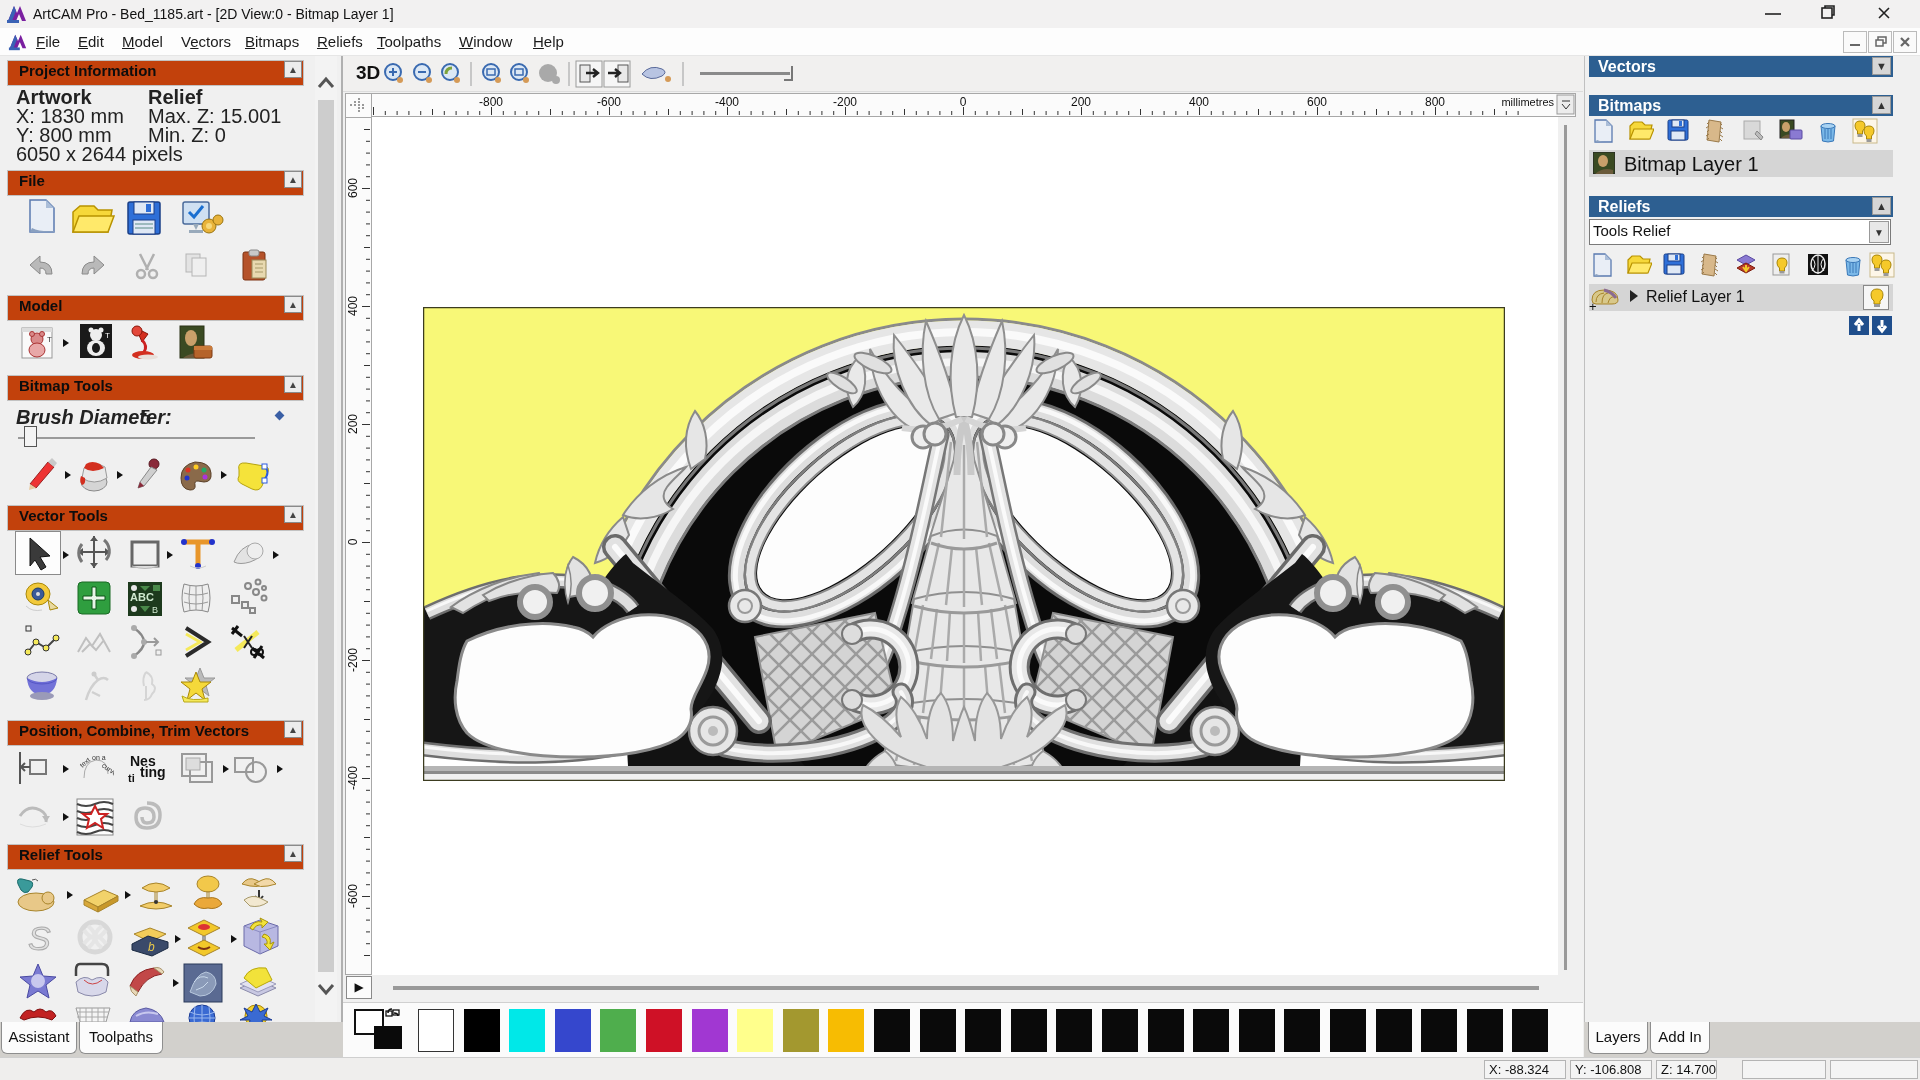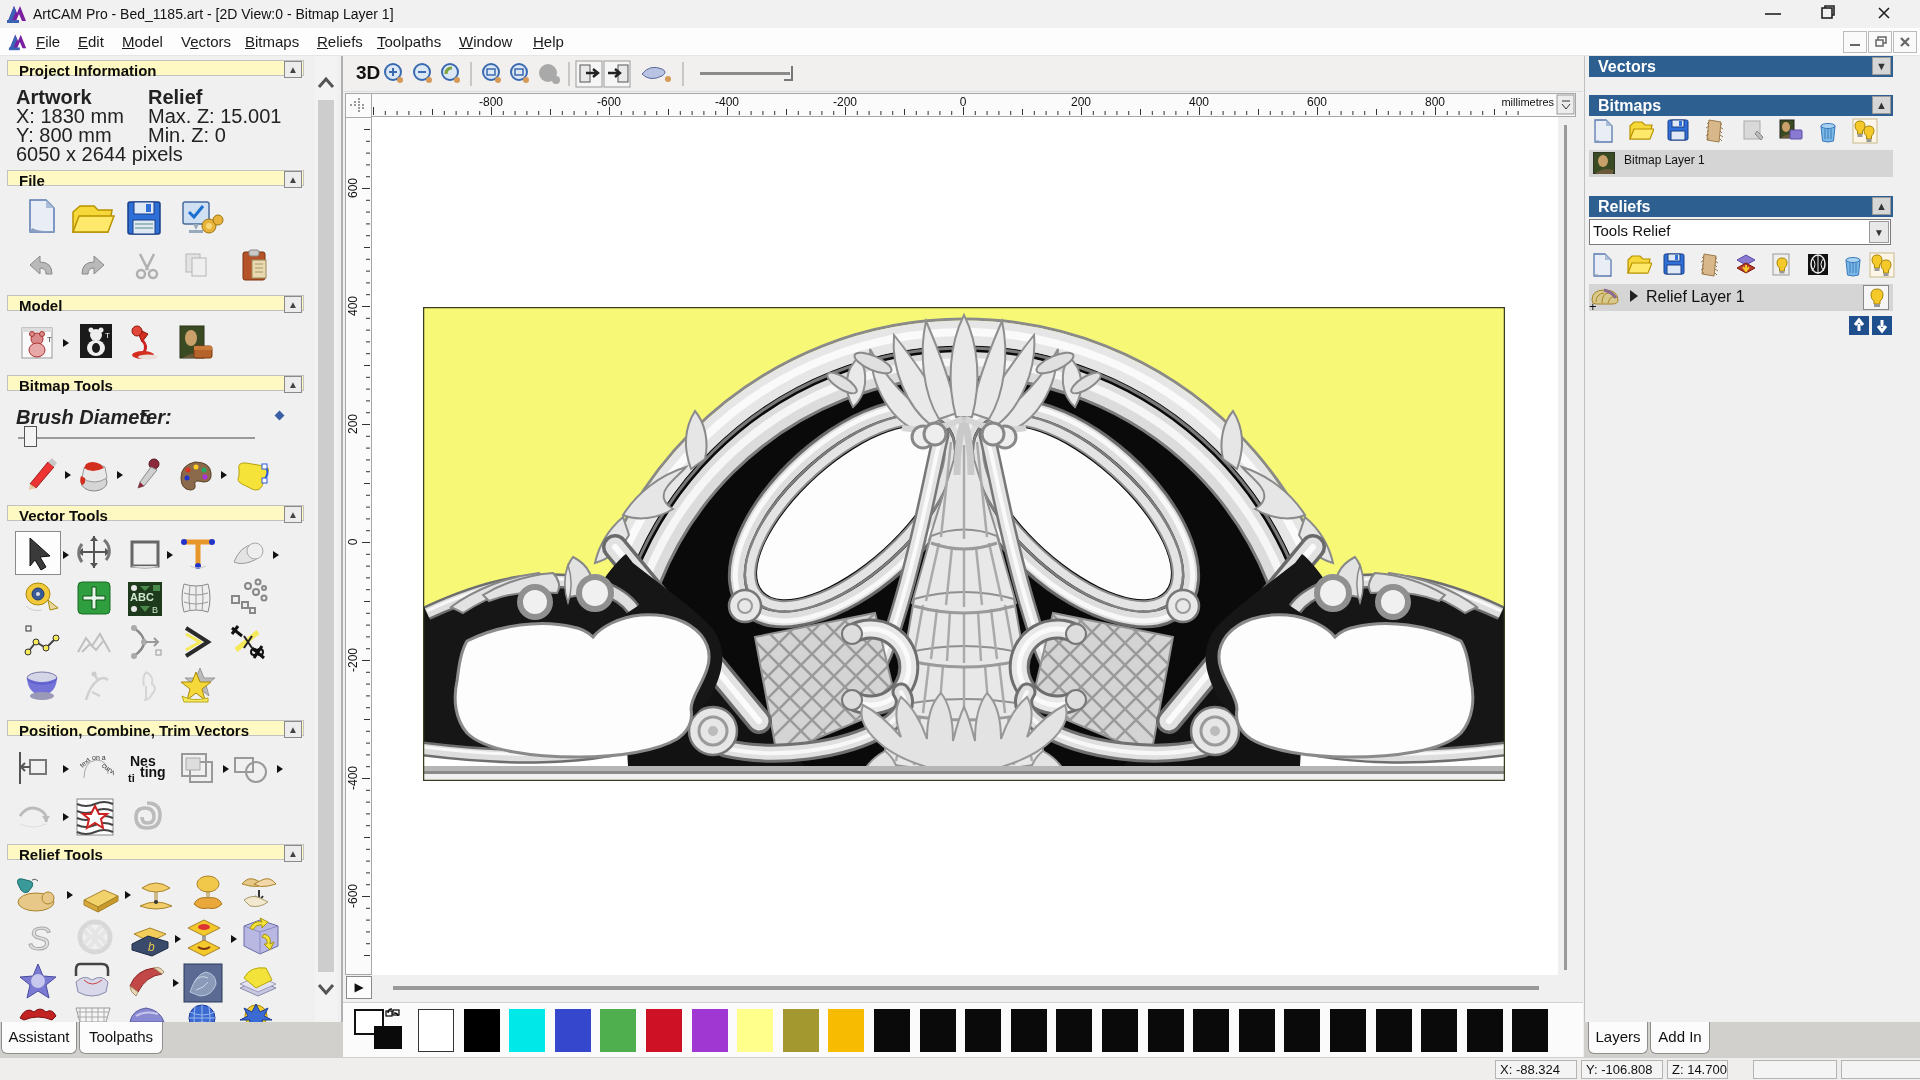--- a/index.html
+++ b/index.html
@@ -9,21 +9,21 @@
 #root { position:relative; width:1920px; height:1080px; }
 
 #titlebar { left:0; top:0; width:1920px; height:28px; background:#f2f1f1; }
 #titletext { left:33px; top:6px; font-size:14px; color:#111; }
 
 #menubar { left:0; top:28px; width:1920px; height:28px; background:#fdfdfd; border-bottom:1px solid #e6e6e6; }
 .mi { position:absolute; top:33px; font-size:15px; color:#1a1a1a; }
 .mi u { text-decoration:underline; }
 
 #lpanel { left:0; top:56px; width:341px; height:966px; background:#f0f0f0; }
-.sechdr { position:absolute; left:7px; width:297px; height:16px; background:#fef9c3; border:1px solid #c2c2c2; }
+.sechdr { position:absolute; left:7px; width:297px; height:26px; background:#c2410c; border:1px solid #c2c2c2; }
 .sechdr b { position:absolute; left:11px; top:1px; font-size:15px; color:#0d0d0d; }
 .colbtn { position:absolute; right:1px; top:0px; width:18px; height:17px; background:#ececec; border:1px solid #8a8a8a; color:#444; font-size:10px; text-align:center; line-height:16px; }
 .ptext { position:absolute; font-size:20px; color:#222; }
 
 #lsb { left:315px; top:56px; width:22px; height:966px; background:#f3f3f3; }
 #lsbthumb { left:318px; top:100px; width:16px; height:872px; background:#cdcdcd; }
 #lborder { left:341px; top:56px; width:2px; height:966px; background:#b0b0b0; }
 #ctoolbar { left:343px; top:56px; width:1240px; height:36px; background:#f1f0ef; border-bottom:1px solid #dcdcdc; }
 #hruler { left:371px; top:93px; width:1205px; height:24px; background:#fbfbfb; border:1px solid #a8a8a8; }
 #vruler { left:345px; top:93px; width:27px; height:882px; background:#fbfbfb; border:1px solid #a8a8a8; }
@@ -38,21 +38,21 @@
 #rpanel { left:1584px; top:56px; width:336px; height:966px; background:#f0f0f0; border-left:1px solid #c0c0c0; }
 .bluehdr { position:absolute; left:1589px; width:304px; height:21px; background:#2d5f91; }
 .bluehdr b { position:absolute; left:9px; top:2px; font-size:16px; color:#fff; }
 .bluebtn { position:absolute; right:2px; top:1px; width:19px; height:18px; background:#d6d6d6; border:1px solid #999; color:#333; font-size:11px; text-align:center; line-height:17px; }
 .layerrow { position:absolute; left:1589px; width:304px; height:27px; background:#d5d5d5; }
 
 #ltabs { left:0; top:1022px; width:343px; height:35px; background:#d2d0cc; }
 #rtabs { left:1584px; top:1022px; width:336px; height:35px; background:#d2d0cc; }
 .tab { position:absolute; background:#fcfcfc; border:1px solid #8e8e8e; border-top:none; border-radius:0 0 6px 6px; font-size:15px; color:#111; text-align:center; }
 #statusbar { left:0; top:1057px; width:1920px; height:23px; background:#efeeed; border-top:1px solid #cfcfcf; }
-.sfield { position:absolute; top:1060px; height:19px; border:1px solid #b4b4b4; background:#f4f4f4; font-size:13px; color:#111; padding:1px 0 0 4px;margin-left:11px; }
+.sfield { position:absolute; top:1060px; height:19px; border:1px solid #b4b4b4; background:#f4f4f4; font-size:13px; color:#111; padding:1px 0 0 4px; }
 
 #artwork { left:423px; top:307px; width:1082px; height:474px; }
 </style>
 </head>
 <body>
 <div id="root">
 
 <div class="abs" id="titlebar"></div>
 <svg class="abs" style="left:6px;top:3px" width="22" height="22" viewBox="0 0 22 22">
   <path d="M2 18 L8 3 L11 10 L14 3 L20 18 L16 18 L13 11 L10 18 Z" fill="#7a1fa0"></path>
@@ -1067,21 +1067,21 @@
 <div class="abs" id="rpanel"></div>
 <div class="bluehdr" style="top:56px">
       <b>Vectors</b>
       <span class="bluebtn">▼</span>
     </div>
 <div class="bluehdr" style="top:95px">
       <b>Bitmaps</b>
       <span class="bluebtn">▲</span>
     </div>
 <div class="layerrow" style="top:150px"></div>
-<div class="abs" style="left:1624px;top:153px;font-size:12px;color:#111">Bitmap Layer 1</div>
+<div class="abs" style="left:1624px;top:153px;font-size:20px;color:#111">Bitmap Layer 1</div>
 <div class="bluehdr" style="top:196px">
       <b>Reliefs</b>
       <span class="bluebtn">▲</span>
     </div>
 <div class="abs" style="left:1589px;top:219px;width:302px;height:26px;background:#fff;border:1px solid #7a7a7a"></div>
 <div class="abs" style="left:1593px;top:222px;font-size:15px;color:#111">Tools Relief</div>
 <div class="abs" style="left:1869px;top:221px;width:20px;height:22px;background:#e8e8e8;border:1px solid #999;font-size:10px;color:#333;text-align:center;line-height:21px">▼</div>
 <div class="layerrow" style="top:284px"></div>
 <div class="abs" style="left:1646px;top:288px;font-size:16px;color:#111">Relief Layer 1</div>
 <div class="abs" style="left:1630px;top:290px;width:0;height:0;border-left:8px solid #222;border-top:6px solid transparent;border-bottom:6px solid transparent"></div>

